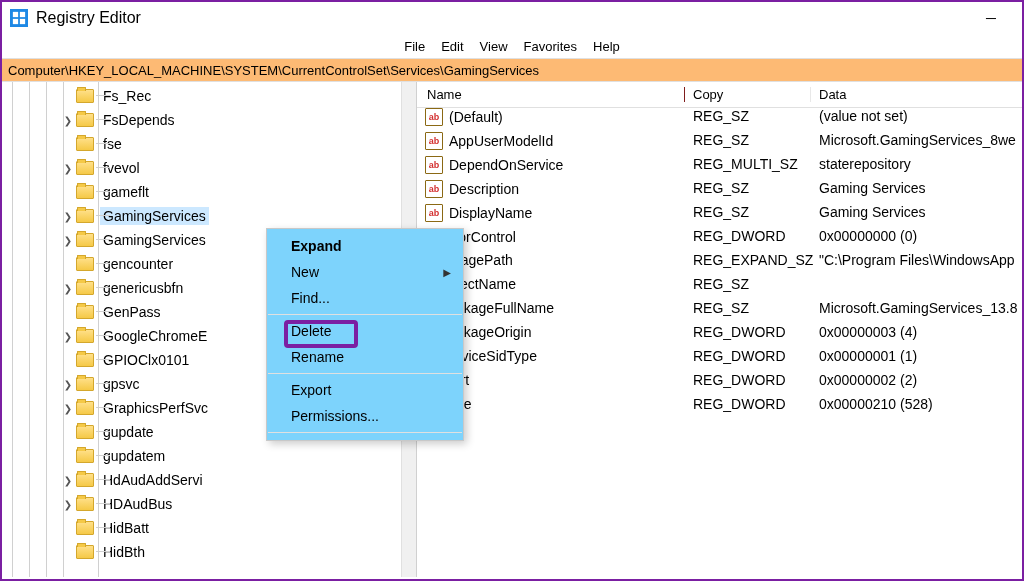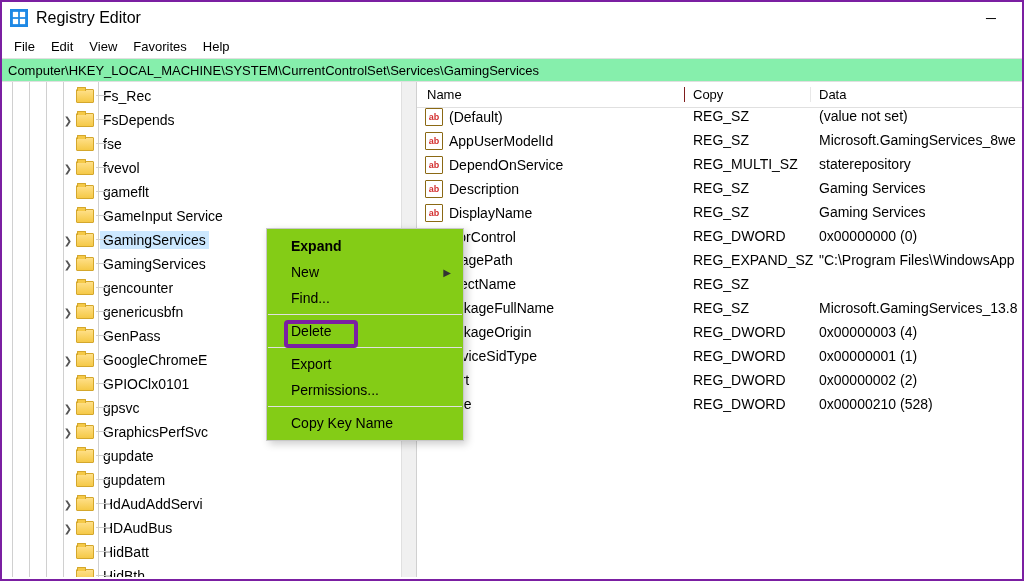--- a/index.html
+++ b/index.html
@@ -5,24 +5,24 @@
     * { box-sizing: border-box; margin: 0; padding: 0; font-family: "Segoe UI", Arial, sans-serif; }
     body { width: 1024px; height: 581px; overflow: hidden; background: #fff; border: 2px solid #7b1fa2; position: relative; }
     
     .titlebar { height: 32px; display: flex; align-items: center; padding: 0 8px; background: #fff; }
     .titlebar-icon { width: 18px; height: 18px; background: #1e88e5; margin-right: 8px; display: inline-flex; align-items: center; justify-content: center; }
     .titlebar-icon svg { width: 14px; height: 14px; }
     .titlebar-title { font-size: 16px; color: #000; }
     .titlebar-spacer { flex: 1; }
     .titlebar-btn { width: 46px; height: 32px; display: flex; align-items: center; justify-content: center; font-size: 14px; }
     
-    .menubar { height: 24px; display: flex; align-items: center; padding: 0 4px; font-size: 13px; }
+    .menubar { height: 24px; display: flex; align-items: center; padding: 0 4px; font-size: 13px; justify-content: center; }
     .menu-item { padding: 2px 8px; cursor: default; }
     
-    .address { height: 24px; padding: 2px 6px; font-size: 13px; color: #000; border-top: 1px solid #e0e0e0; border-bottom: 1px solid #e0e0e0; background: #86efac; display: flex; align-items: center; }
+    .address { height: 24px; padding: 2px 6px; font-size: 13px; color: #000; border-top: 1px solid #e0e0e0; border-bottom: 1px solid #e0e0e0; background: #fdba74; display: flex; align-items: center; }
     
     .content { display: flex; height: calc(100% - 82px); position: relative; }
     
     .tree { width: 415px; overflow: hidden; border-right: 1px solid #d0d0d0; position: relative; }
     .tree-lines { position: absolute; left: 0; top: 0; bottom: 0; display: flex; }
     .tree-vline { width: 1px; background: #d0d0d0; margin-left: 14px; }
     .tree-items { position: relative; padding-top: 2px; }
     .tree-item { height: 24px; display: flex; align-items: center; font-size: 14px; padding-left: 60px; white-space: nowrap; position: relative; }
     .tree-item.selected .tree-label { background: #cce8ff; }
     .tree-chevron { width: 12px; display: inline-flex; justify-content: center; color: #555; font-size: 10px; margin-right: 2px; }
@@ -40,21 +40,21 @@
     .list-row { display: flex; height: 24px; align-items: flex-start; font-size: 14px; }
     .cell-name { width: 268px; padding-left: 8px; display: flex; align-items: center; }
     .cell-type { width: 126px; padding-left: 8px; }
     .cell-data { padding-left: 8px; flex: 1; white-space: nowrap; overflow: hidden; }
     .val-icon { width: 18px; height: 18px; margin-right: 6px; display: inline-flex; align-items: center; justify-content: center; position: relative; }
     .val-icon-bg { position: absolute; inset: 0; background: #fff; border: 1px solid #8b6914; border-radius: 1px; }
     .val-icon-str .val-icon-badge { color: #d32f2f; }
     .val-icon-bin .val-icon-badge { color: #1565c0; }
     .val-icon-badge { position: relative; font-size: 9px; font-weight: bold; line-height: 1; }
     
-    .ctx { position: absolute; left: 264px; top: 226px; width: 198px; background: #84cc16; border: 1px solid #c8c8c8; box-shadow: 3px 3px 8px rgba(0,0,0,0.2); font-size: 14px; padding: 4px 0; z-index: 10; }
+    .ctx { position: absolute; left: 264px; top: 226px; width: 198px; background: #7dd3fc; border: 1px solid #c8c8c8; box-shadow: 3px 3px 8px rgba(0,0,0,0.2); font-size: 14px; padding: 4px 0; z-index: 10; }
     .ctx-item { height: 26px; display: flex; align-items: center; padding: 0 24px; position: relative; }
     .ctx-item.bold { font-weight: bold; }
     .ctx-item .arrow { position: absolute; right: 12px; font-size: 10px; color: #333; }
     .ctx-sep { height: 1px; background: #e0e0e0; margin: 3px 1px; }
     .ctx-highlight { position: absolute; border: 4px solid #7b1fa2; border-radius: 4px; pointer-events: none; }
     
     .scrollbar-v { position: absolute; right: -1px; top: 0; bottom: 0; width: 16px; background: #f0f0f0; border-left: 1px solid #e0e0e0; }
   </style>
 </head>
 <body>
@@ -118,26 +118,20 @@
           <span class="tree-chevron">❯</span>
           <span class="tree-folder"></span>
           <span class="tree-label">fvevol</span>
         </div>
         <div class="tree-item">
           <span class="tree-conn"></span>
           <span class="tree-chevron"></span>
           <span class="tree-folder"></span>
           <span class="tree-label">gameflt</span>
         </div>
-        <div class="tree-item">
-          <span class="tree-conn"></span>
-          <span class="tree-chevron"></span>
-          <span class="tree-folder"></span>
-          <span class="tree-label">GameInput Service</span>
-        </div>
         <div class="tree-item selected">
           <span class="tree-conn"></span>
           <span class="tree-chevron">❯</span>
           <span class="tree-folder"></span>
           <span class="tree-label">GamingServices</span>
         </div>
         <div class="tree-item">
           <span class="tree-conn"></span>
           <span class="tree-chevron">❯</span>
           <span class="tree-folder"></span>
@@ -365,25 +359,25 @@
       <span>New</span>
       <span class="arrow">▶</span>
     </div>
   <div class="ctx-item">
       <span>Find...</span>
     </div>
   <div class="ctx-sep"></div>
   <div class="ctx-item">
       <span>Delete</span>
     </div>
+  <div class="ctx-item">
+      <span>Rename</span>
+    </div>
   <div class="ctx-sep"></div>
   <div class="ctx-item">
       <span>Export</span>
     </div>
   <div class="ctx-item">
       <span>Permissions...</span>
     </div>
   <div class="ctx-sep"></div>
-  <div class="ctx-item">
-      <span>Copy Key Name</span>
-    </div>
   <div class="ctx-highlight" style="left:17px; top:91px; width:74px; height:28px;"></div>
 </div>
 
 </body></html>

